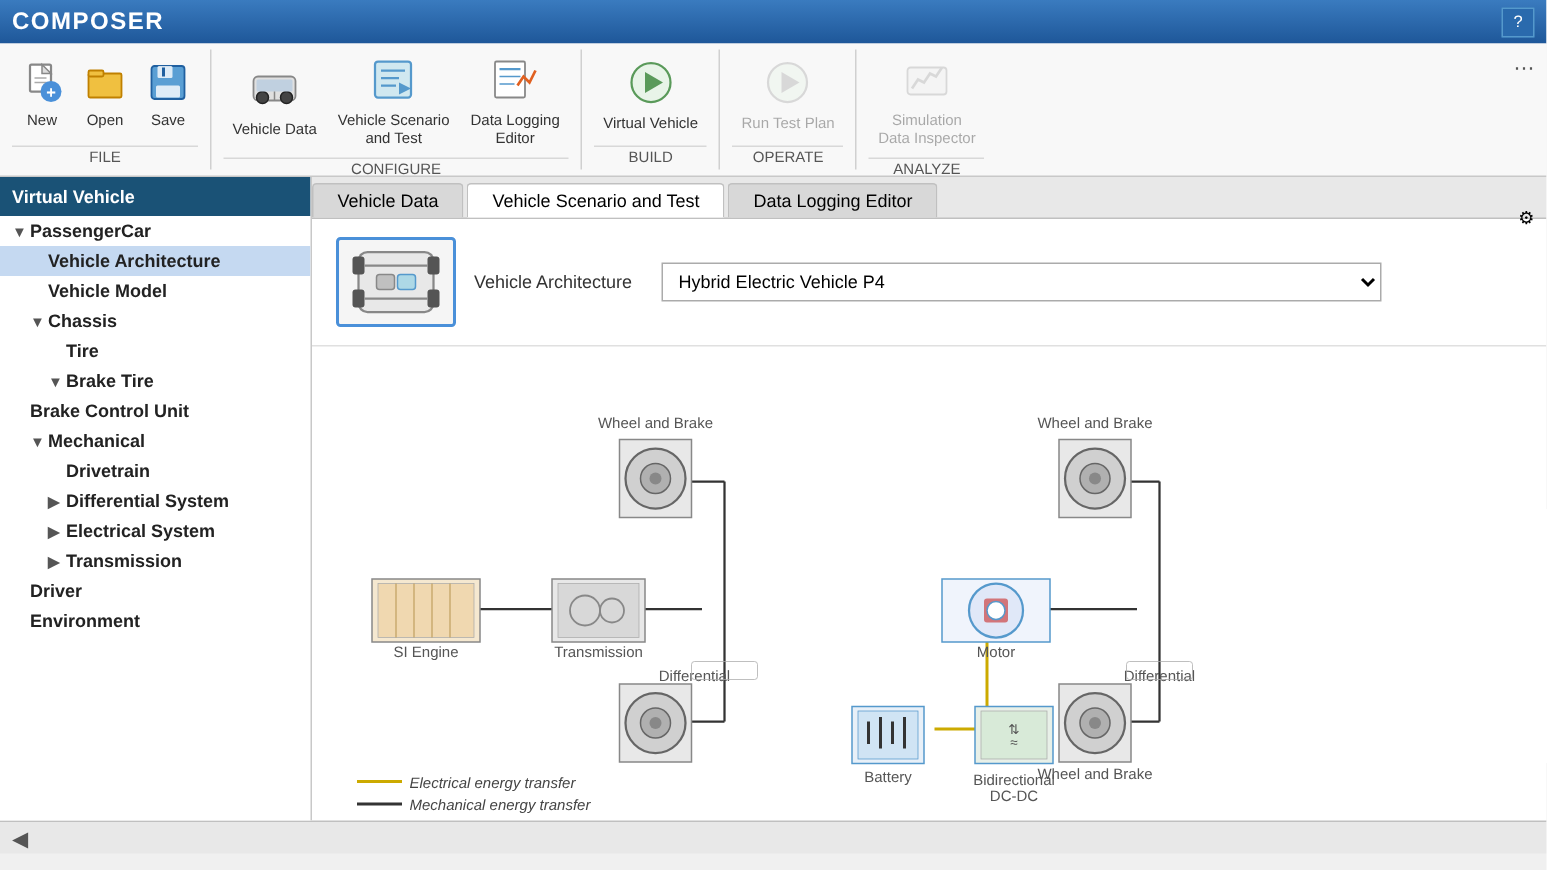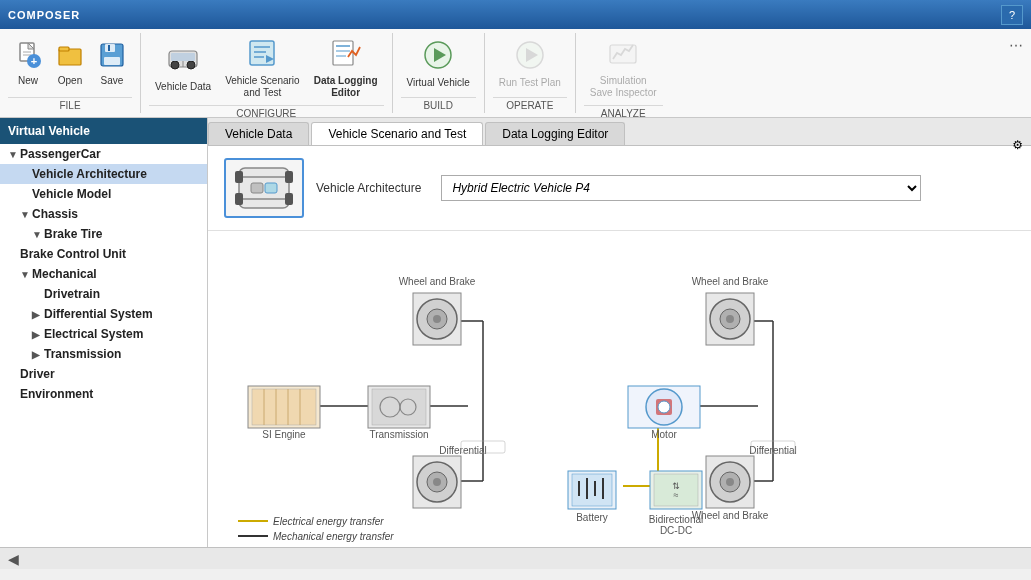--- a/index.html
+++ b/index.html
@@ -8,21 +8,21 @@
     
     #titlebar {
       background: #1e5799;
       background: linear-gradient(to bottom, #3a7bbf, #1e5799);
       height: 29px;
       display: flex;
       align-items: center;
       padding: 0 8px;
       color: white;
     }
-    #titlebar span { font-size: 11px; font-weight: bold; letter-spacing: 1px; }
+    #titlebar span { font-size: 16px; font-weight: bold; letter-spacing: 1px; }
     #help-btn {
       margin-left: auto;
       background: #2a6aad;
       border: 1px solid #5599cc;
       color: white;
       width: 22px; height: 20px;
       cursor: pointer;
       font-size: 11px;
       display: flex; align-items: center; justify-content: center;
     }
@@ -169,21 +169,20 @@
     #arch-select {
       flex: 1;
       max-width: 480px;
       height: 26px;
       border: 1px solid #ababab;
       background: white;
       font-size: 12px;
       padding: 2px 6px;
       cursor: pointer;
       appearance: auto;
-      font-style: italic;
     }
 
     
     #diagram {
       padding: 10px 20px;
       position: relative;
       overflow: hidden;
     }
 
     
@@ -285,21 +284,21 @@
         <div class="ribbon-btn">
           <div class="icon">
             <svg width="32" height="32" viewBox="0 0 32 32">
               <rect x="3" y="4" width="20" height="24" rx="1" fill="white" stroke="#888" stroke-width="1.2"></rect>
               <line x1="6" y1="9" x2="20" y2="9" stroke="#5599cc" stroke-width="1.5"></line>
               <line x1="6" y1="14" x2="20" y2="14" stroke="#5599cc" stroke-width="1"></line>
               <line x1="6" y1="19" x2="16" y2="19" stroke="#5599cc" stroke-width="1"></line>
               <polyline points="18,20 22,14 26,18 30,10" fill="none" stroke="#e06020" stroke-width="1.8"></polyline>
             </svg>
           </div>
-          <span class="btn-label" style="white-space:pre-line;font-weight:bold;">Data Logging
+          <span class="btn-label" style="white-space:pre-line;">Data Logging
 Editor</span>
         </div>
       </div>
       <div class="ribbon-group-label">CONFIGURE</div>
     </div>
 
     <div class="ribbon-group">
       <div class="ribbon-group-items">
         <div class="ribbon-btn">
           <div class="icon">
@@ -332,21 +331,21 @@
     <div class="ribbon-group" style="border-right:none;">
       <div class="ribbon-group-items">
         <div class="ribbon-btn disabled">
           <div class="icon">
             <svg width="32" height="32" viewBox="0 0 32 32">
               <rect x="3" y="8" width="26" height="18" rx="2" fill="#f0f0f0" stroke="#aaa" stroke-width="1.2"></rect>
               <polyline points="6,22 10,16 14,18 18,12 22,14 26,8" fill="none" stroke="#aaa" stroke-width="1.8"></polyline>
             </svg>
           </div>
           <span class="btn-label" style="white-space:pre-line;">Simulation
-Save Inspector</span>
+Data Inspector</span>
         </div>
       </div>
       <div class="ribbon-group-label">ANALYZE</div>
     </div>
 
     <div style="margin-left:auto; padding: 4px 8px; display:flex; align-items:flex-start;">
       <span style="font-size:14px; color:#555; cursor:pointer;">⋯</span>
     </div>
   </div>
 </div>
@@ -354,20 +353,21 @@
 <div id="main">
 
   <div id="sidebar">
     <div id="sidebar-header">Virtual Vehicle</div>
     <div id="tree">
 
     <div class="tree-item level0"><span class="tree-expand">▼</span><span>PassengerCar</span></div>
         <div class="tree-item level1 selected"><span class="tree-expand"></span><span>Vehicle Architecture</span></div>
         <div class="tree-item level1"><span class="tree-expand"></span><span>Vehicle Model</span></div>
         <div class="tree-item level1"><span class="tree-expand">▼</span><span>Chassis</span></div>
+        <div class="tree-item level2"><span class="tree-expand"></span><span>Tire</span></div>
         <div class="tree-item level2"><span class="tree-expand">▼</span><span>Brake Tire</span></div>
         <div class="tree-item level3"><span class="tree-expand"></span><span>Brake Control Unit</span></div>
         <div class="tree-item level1"><span class="tree-expand">▼</span><span>Mechanical</span></div>
         <div class="tree-item level2"><span class="tree-expand"></span><span>Drivetrain</span></div>
         <div class="tree-item level2"><span class="tree-expand">▶</span><span>Differential System</span></div>
         <div class="tree-item level2"><span class="tree-expand">▶</span><span>Electrical System</span></div>
         <div class="tree-item level2"><span class="tree-expand">▶</span><span>Transmission</span></div>
         <div class="tree-item level0"><span class="tree-expand"></span><span>Driver</span></div>
         <div class="tree-item level0"><span class="tree-expand"></span><span>Environment</span></div>
       </div>

